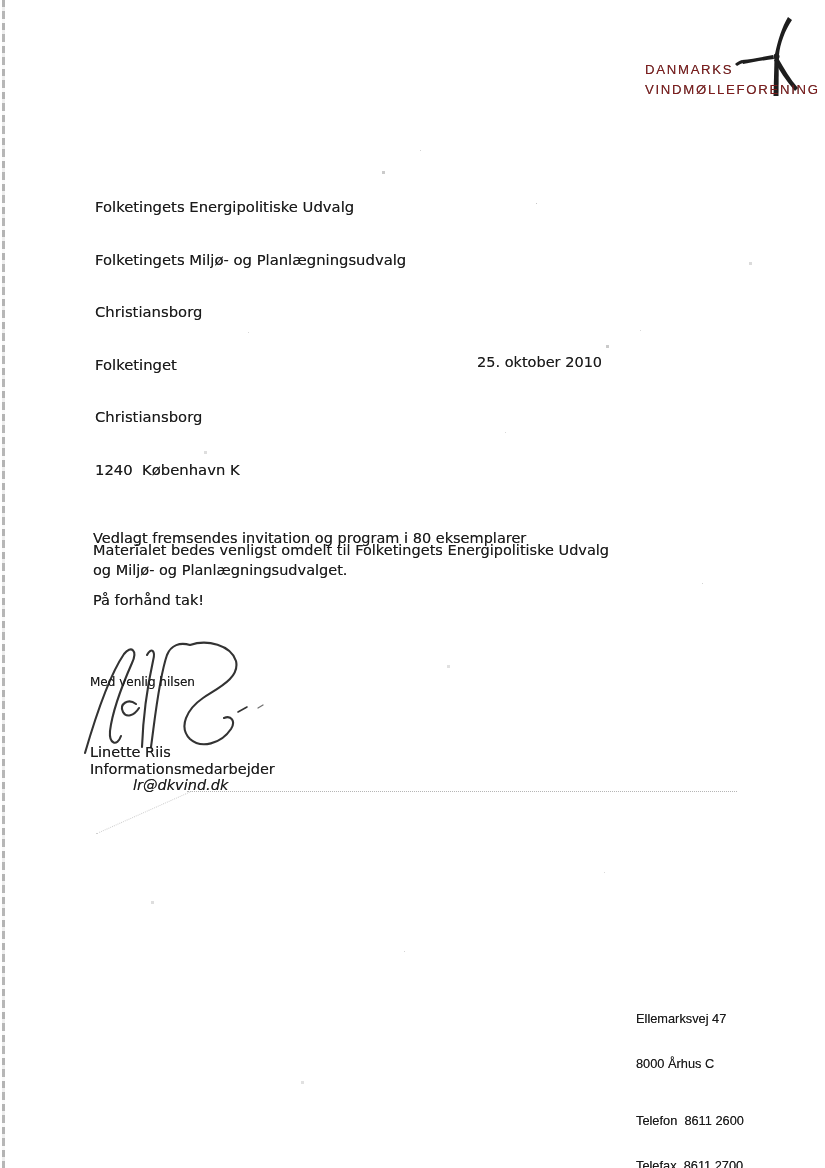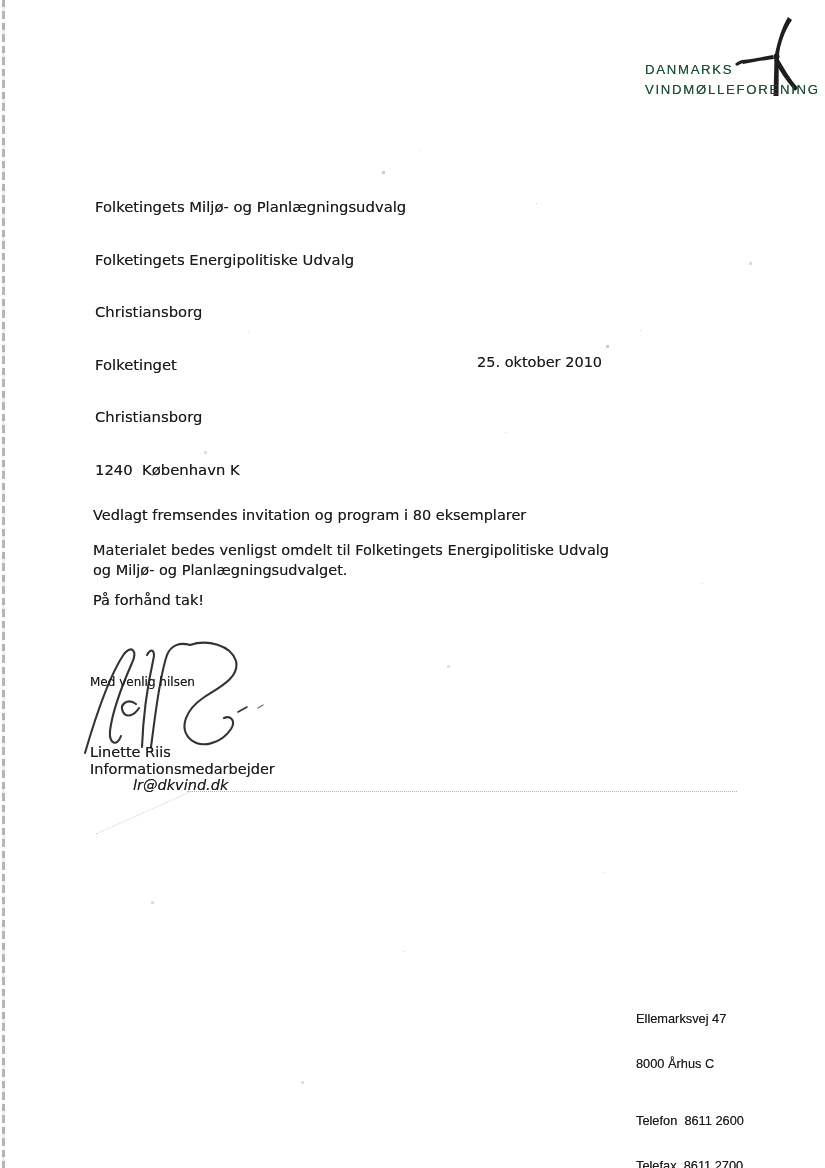--- a/index.html
+++ b/index.html
@@ -50,34 +50,34 @@
       302px 1082px 0 1px rgba(90,90,90,.18),
       505px 432px 0 0 rgba(80,80,80,.22),
       248px 332px 0 0 rgba(80,80,80,.22),
       448px 666px 0 1px rgba(90,90,90,.18);
   }
   
   .logo-text {
     position: absolute; left: 645px; top: 60px;
     font-family: "Liberation Sans", sans-serif;
     font-size: 13.2px; font-weight: 500; letter-spacing: 1.7px;
-    line-height: 20px; color: #14532d; white-space: nowrap;
+    line-height: 20px; color: #7f1d1d; white-space: nowrap;
   }
   .turbine-svg { position: absolute; left: 715px; top: 8px; }
   
   .recipient {
     position: absolute; left: 95px; top: 163px;
     font-size: 14.8px; line-height: 17.5px; white-space: pre;
   }
   .letter-date {
     position: absolute; left: 477px; top: 354px;
     font-size: 14.5px;
   }
   .para { position: absolute; left: 93px; font-size: 14.5px; line-height: 20px; }
-  .para-1 { top: 505px; }
+  .para-1 { top: 528px; }
   .para-2 { top: 540px; }
   .para-3 { top: 590px; }
   .salutation { position: absolute; left: 90px; top: 675px; font-size: 12px; }
   .signer {
     position: absolute; left: 90px; top: 744px;
     font-size: 14.5px; line-height: 16.5px;
   }
   .signer .email { font-style: italic; margin-left: 43px; }
   .signature-svg { position: absolute; left: 70px; top: 640px; }
   
@@ -106,22 +106,22 @@
       <circle cx="776.5" cy="56.5" r="3"></circle>
       <path d="M 774.5 58 L 773.5 96 L 778.5 96 L 778.8 58 Z"></path>
     </g>
   </svg>
   <div class="logo-text ink">
     <div>DANMARKS</div>
     <div>VINDMØLLEFORENING</div>
   </div>
 
   <div class="recipient ink">
+    <div>Folketingets Energipolitiske Udvalg</div>
     <div>Folketingets Miljø- og Planlægningsudvalg</div>
-    <div>Folketingets Energipolitiske Udvalg</div>
     <div>Christiansborg</div>
     <div>Folketinget</div>
     <div>Christiansborg</div>
     <div>1240  København K</div>
   </div>
 
   <div class="letter-date ink">25. oktober 2010</div>
 
   <div class="para para-1 ink">Vedlagt fremsendes invitation og program i 80 eksemplarer</div>
   <div class="para para-2 ink">

